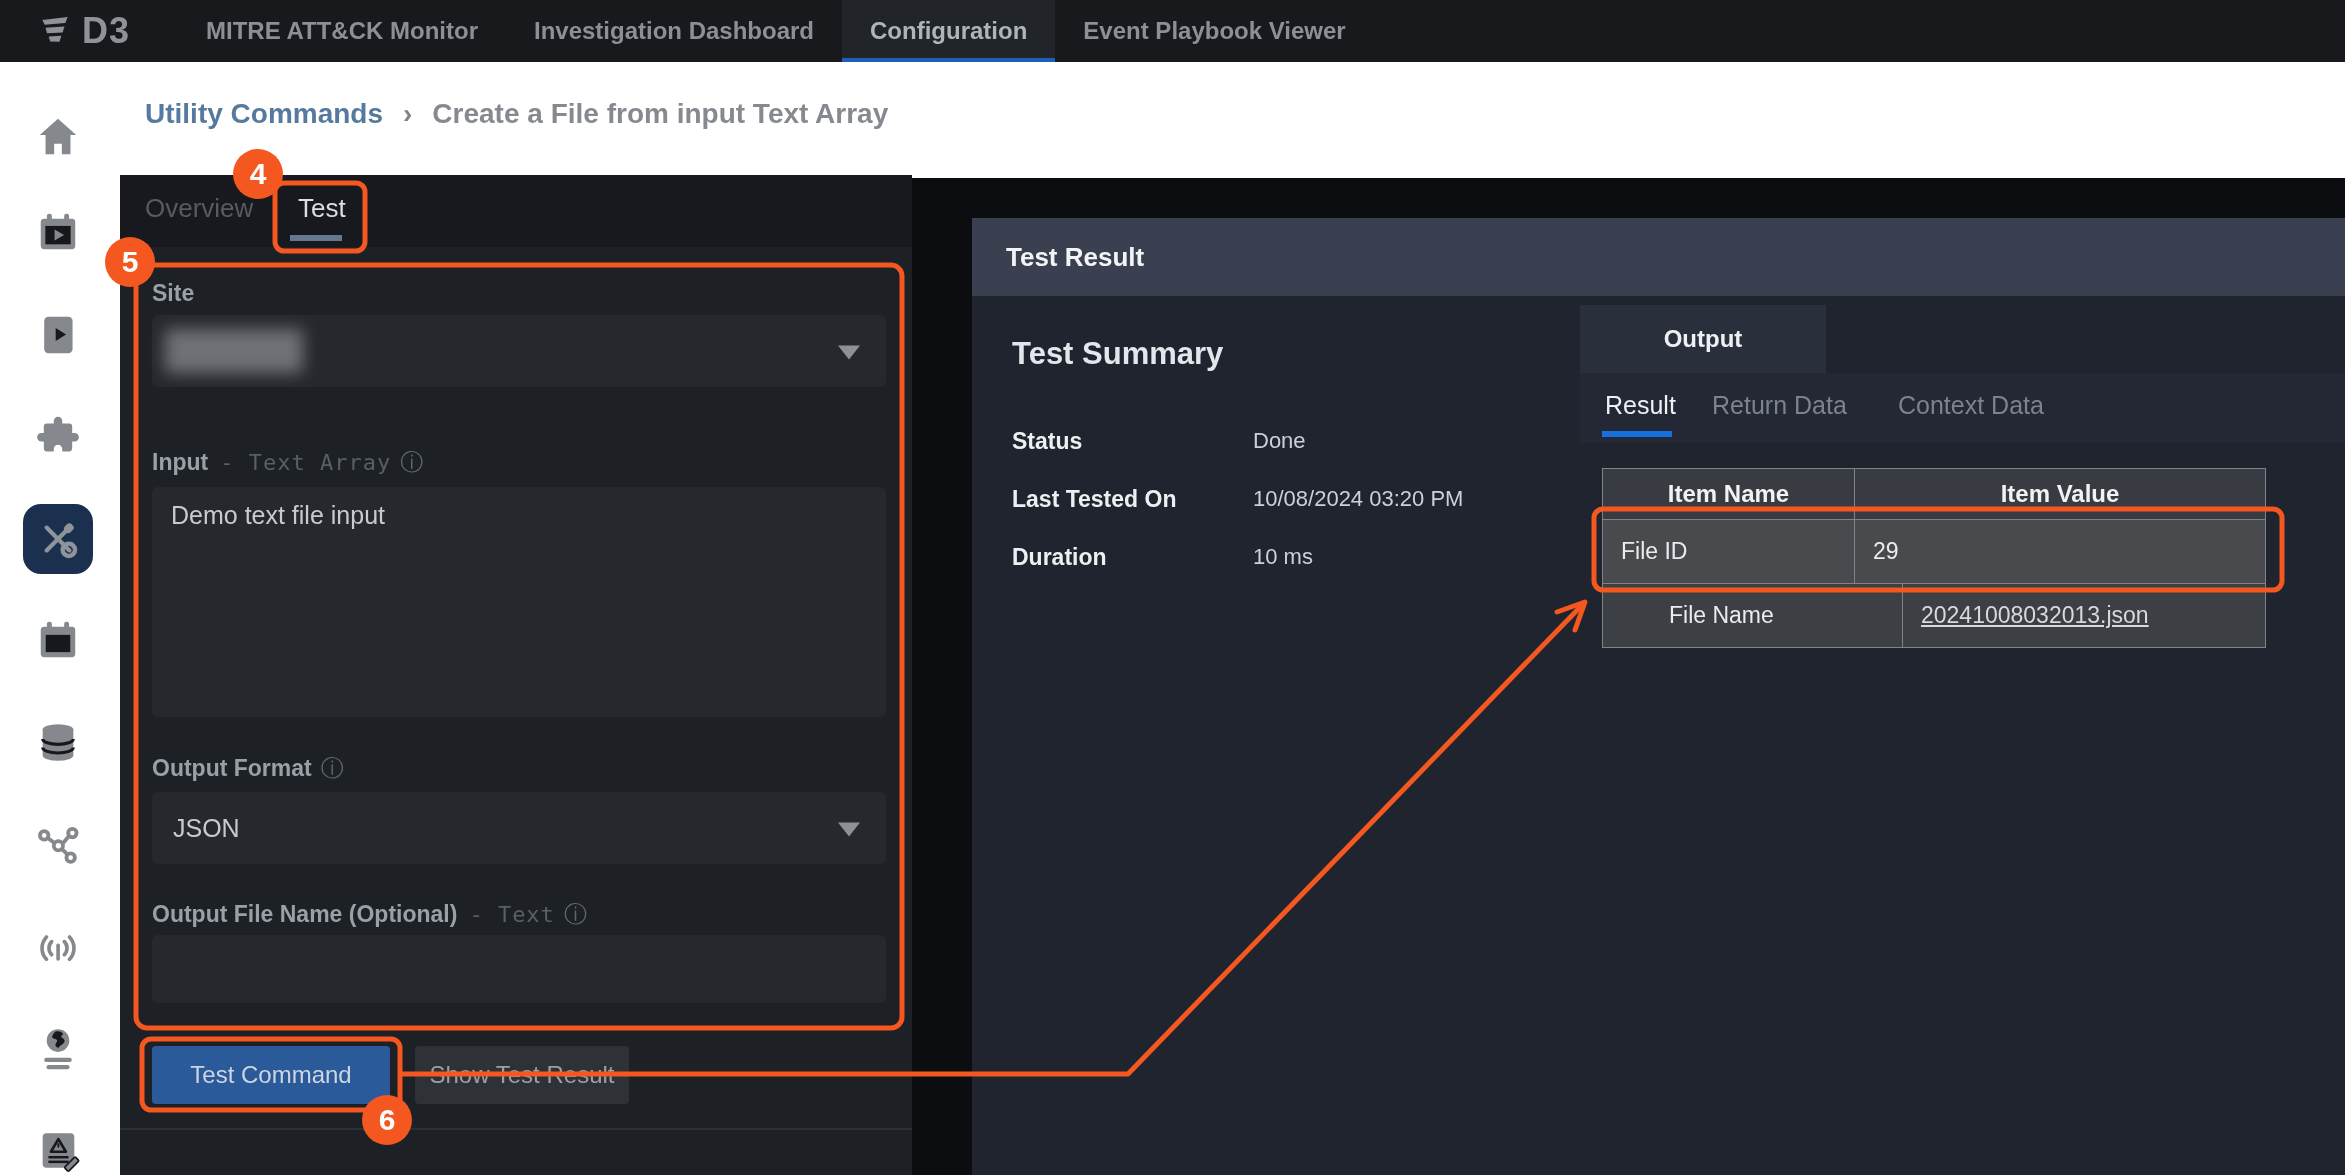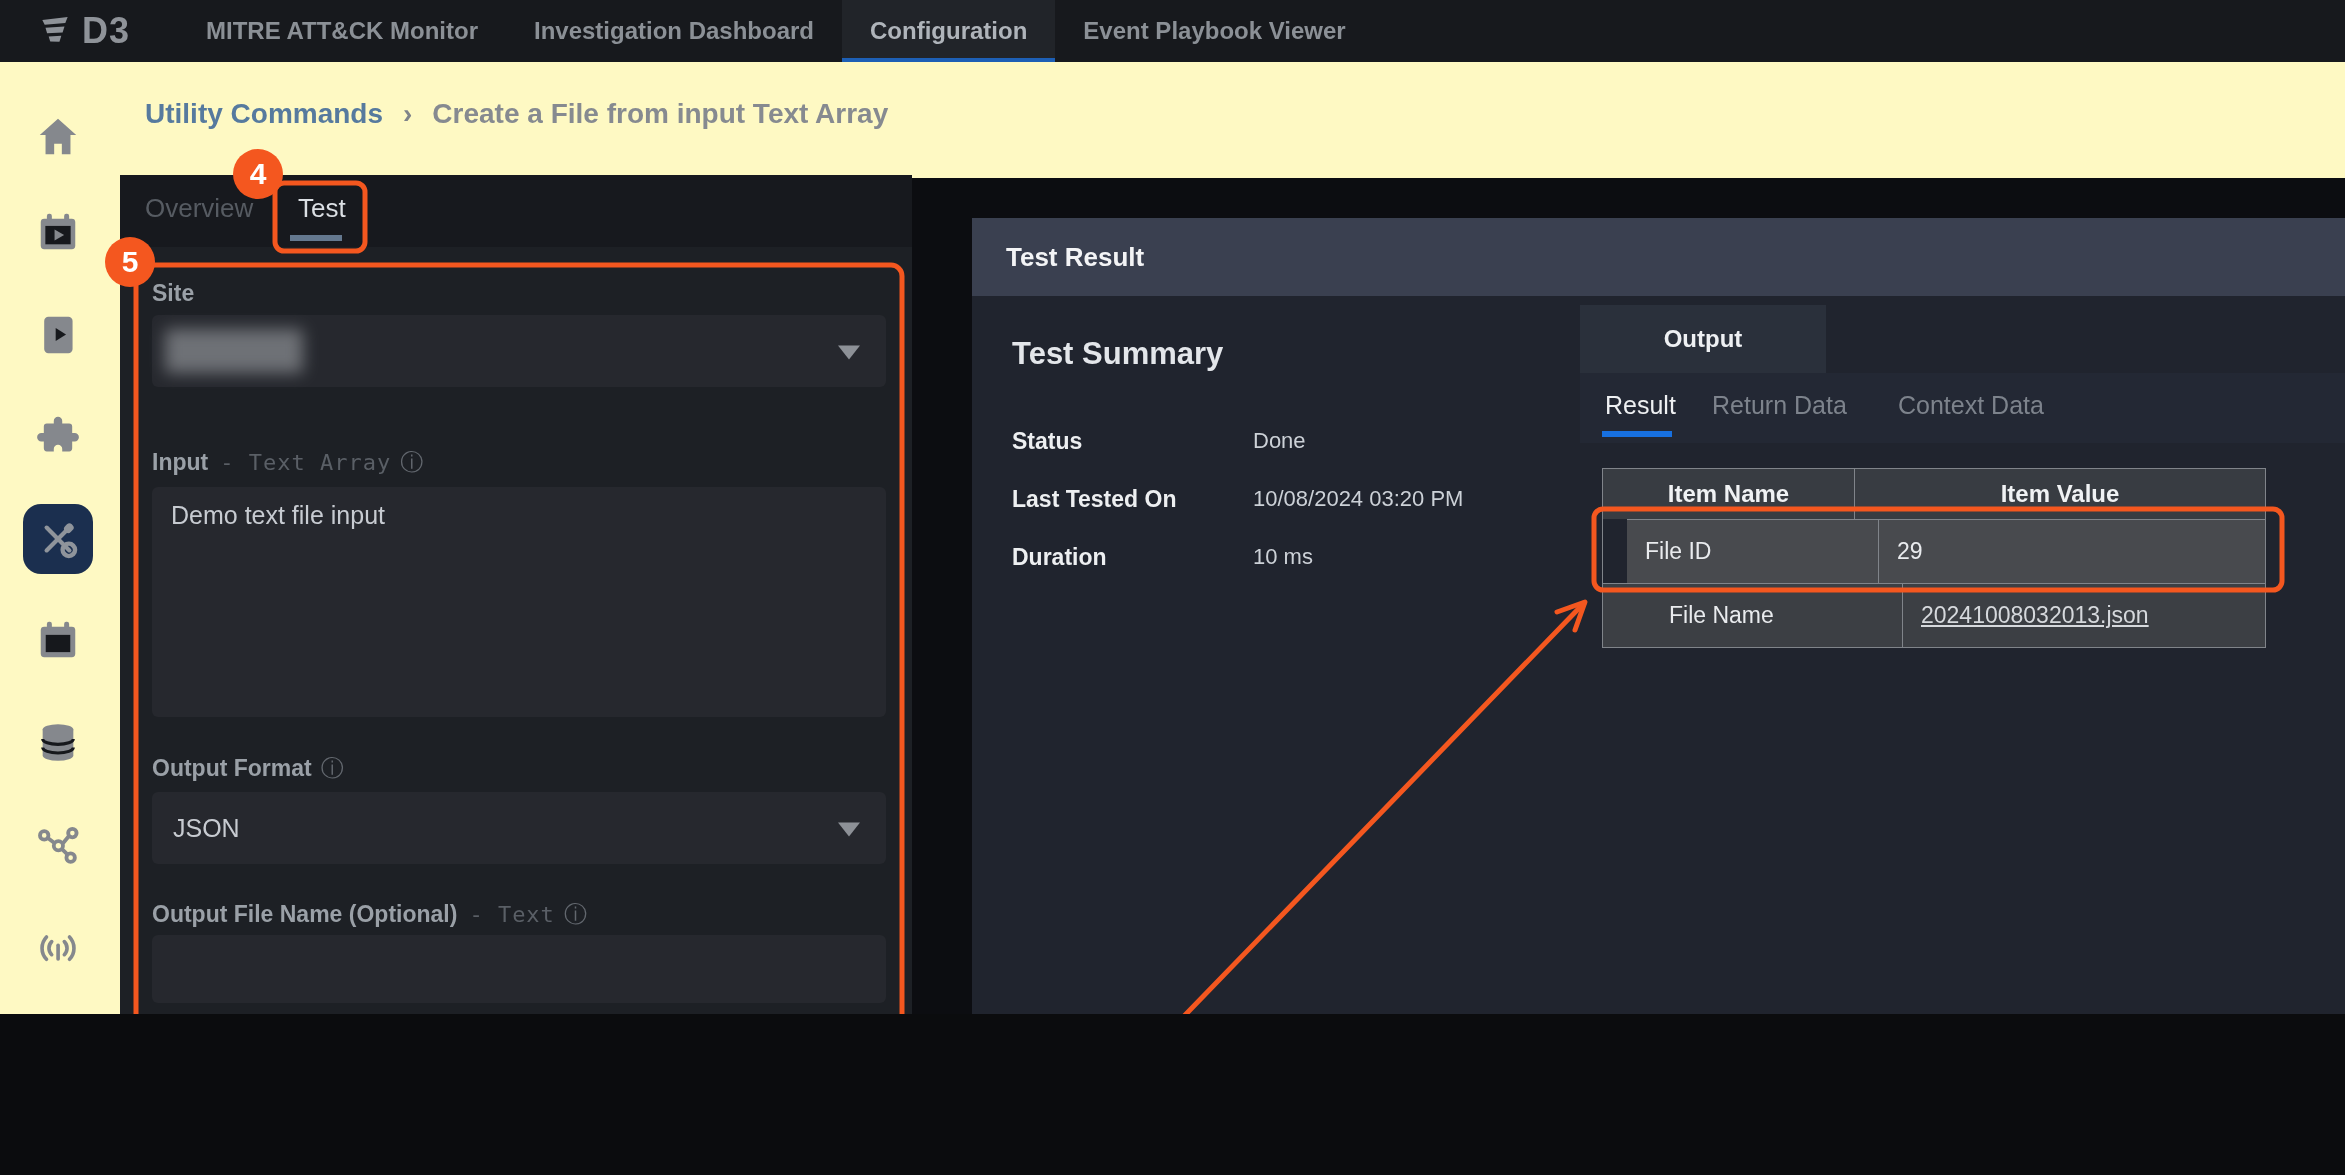--- a/index.html
+++ b/index.html
@@ -1,19 +1,19 @@
 <!DOCTYPE html>
 <html><head>
 <meta charset="utf-8">
 <style>
   * { box-sizing: border-box; }
   html,body { margin:0; padding:0; background:#0b0c0e; }
   .page {
-    position:relative; width:2345px; height:1014px; overflow:hidden;
-    background:#fef9c3; font-family:"Liberation Sans", sans-serif;
+    position:relative; width:2345px; height:1175px; overflow:hidden;
+    background:#ffffff; font-family:"Liberation Sans", sans-serif;
   }
   
   .topnav { position:absolute; left:0; top:0; width:100%; height:62px; background:#17191d; display:flex; align-items:stretch; z-index:5; }
   .logo { display:flex; align-items:center; gap:6px; padding:0 48px 0 34px; }
   .logo-text { font-size:36px; font-weight:700; color:#8f9399; letter-spacing:1px; }
   .nav-item { padding:0 28px; display:flex; align-items:center; font-size:24px; font-weight:600; color:#8b9096; cursor:pointer; white-space:nowrap; }
   .nav-item.active { background:#212429; color:#afb4ba; box-shadow: inset 0 -4px 0 #1d5fb5; }
   
   .breadcrumb { position:absolute; top:98px; left:145px; display:flex; gap:20px; align-items:baseline; z-index:5; }
   .crumb-link { color:#567a9e; font-size:28px; font-weight:700; cursor:pointer; }
@@ -62,21 +62,21 @@
   .output-tile { position:absolute; left:608px; top:87px; width:246px; height:68px; background:#2a303b; display:flex; align-items:center; justify-content:center; color:#eef0f3; font-size:24px; font-weight:700; cursor:pointer; }
   .result-tabs { position:absolute; left:608px; top:155px; right:0; height:70px; background:#232834; }
   .rtab { position:absolute; top:18px; font-size:25px; cursor:pointer; white-space:nowrap; }
   .rtab-result { left:25px; color:#eef0f2; }
   .rtab-return { left:132px; color:#7d838c; }
   .rtab-context { left:318px; color:#7d838c; }
   .result-underline { position:absolute; left:22px; top:58px; width:70px; height:6px; background:#1770e0; }
   .result-table { position:absolute; left:630px; top:250px; width:664px; border:1px solid #80848a; }
   .trow { display:flex; }
   .thead { height:50px; background:#383c42; }
-  .trow1 { height:64px; background:#484a4e; border-top:1px solid #80848a;margin-left:24px; }
+  .trow1 { height:64px; background:#484a4e; border-top:1px solid #80848a; }
   .trow2 { height:64px; background:#3c3f44; border-top:1px solid #80848a;padding-left:48px; }
   .tcell-name { width:251px; display:flex; align-items:center; padding-left:18px; font-size:23px; color:#e9ebee; }
   .tcell-value { flex:1; border-left:1px solid #80848a; display:flex; align-items:center; padding-left:18px; font-size:23px; color:#e9ebee; }
   .thead .tcell-name, .thead .tcell-value { justify-content:center; padding-left:0; font-weight:700; color:#f0f2f4; font-size:24px; }
   .cell-link { text-decoration:underline; color:#d6d9dd; cursor:pointer; }
   
   .annotations { position:absolute; left:0; top:0; width:2345px; height:1175px; z-index:50; pointer-events:none; }
   .badge { position:absolute; width:50px; height:50px; border-radius:50%; background:#f4571f; color:#ffffff; display:flex; align-items:center; justify-content:center; font-size:30px; font-weight:700; z-index:60; }
   .badge-4 { left:233px; top:149px; }
   .badge-5 { left:105px; top:237px; }

